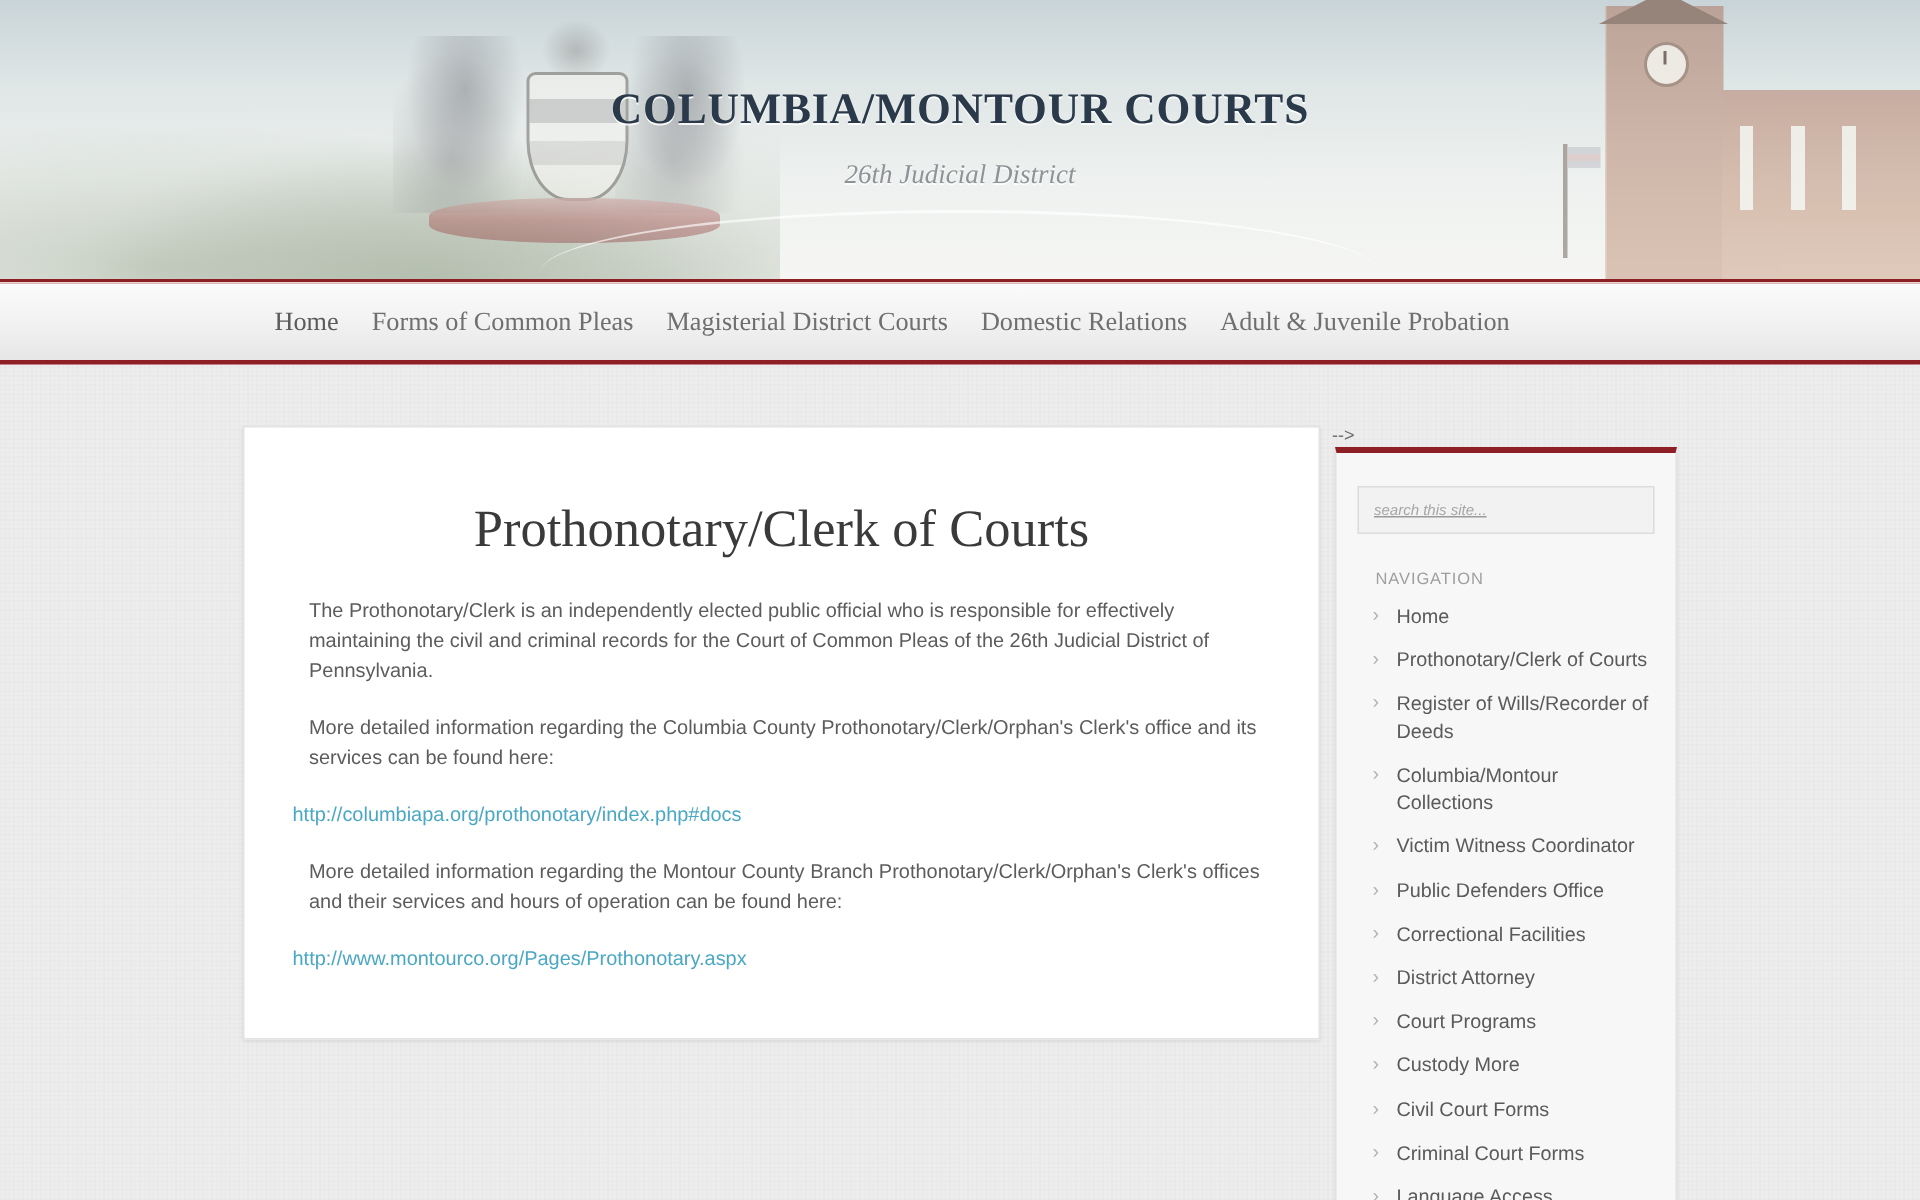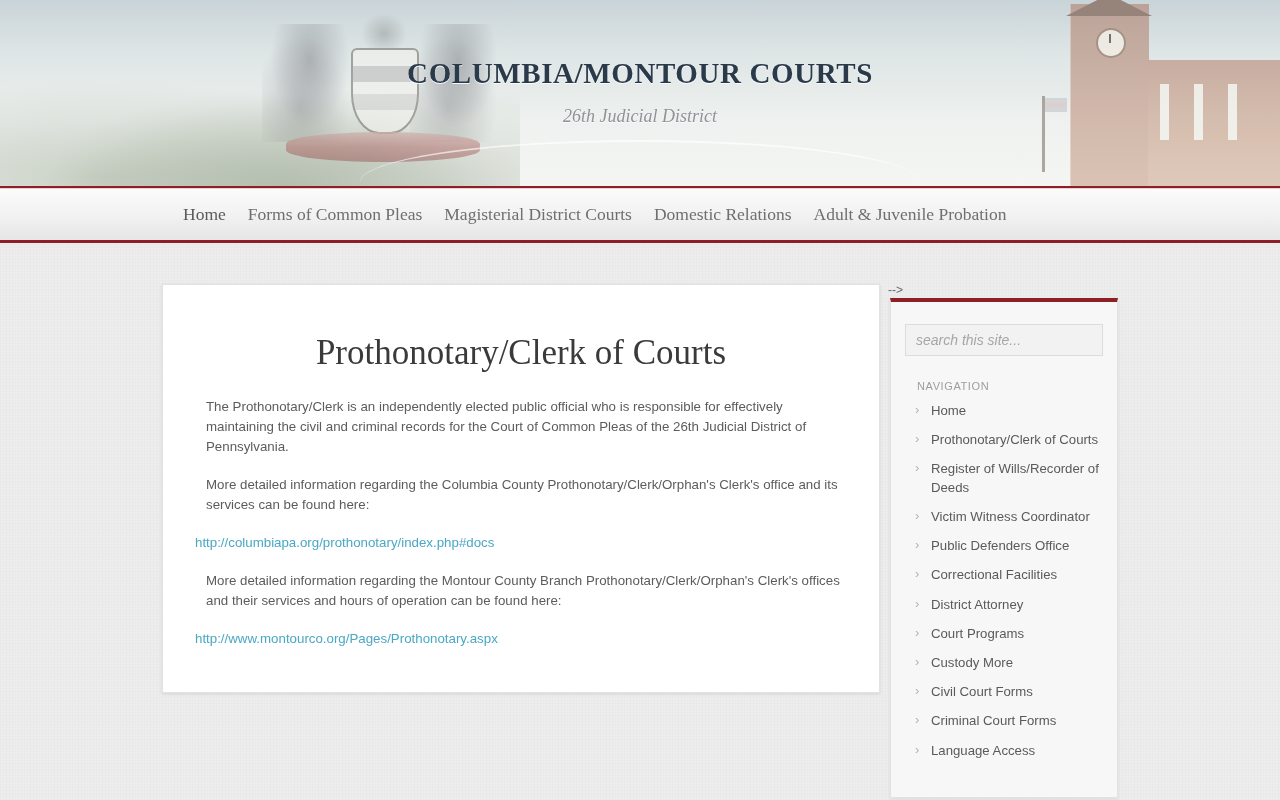--- a/index.html
+++ b/index.html
@@ -275,23 +275,24 @@
   }
   #search-input {
     width: 100%;
     box-sizing: border-box;
     height: 32px;
     padding: 0 10px;
     border: 1px solid #dcdcdc;
     background: #f2f2f2;
     color: #9a9a9a;
     font-style: italic;
-    font-size: 14px;
+    font-size: 10px;
     font-family: "Liberation Sans", sans-serif;
     outline: none;
+    text-decoration: underline;
   }
   #search-input::placeholder { color: #a6a6a6; font-style: italic; }
   .nav-heading {
     margin: 24px 0 10px 12px;
     font-size: 11px;
     letter-spacing: 0.6px;
     color: #9e9e9e;
   }
   #sidebar ul {
     list-style: none;
@@ -375,20 +376,21 @@
 
   <div id="sidebar">
     <input id="search-input" type="text" placeholder="search this site..." style="">
 
     <div class="nav-heading">NAVIGATION</div>
 
     <ul>
       <li>Home</li>
       <li>Prothonotary/Clerk of Courts</li>
       <li>Register of Wills/Recorder of Deeds</li>
+      <li>Columbia/Montour Collections</li>
       <li>Victim Witness Coordinator</li>
       <li>Public Defenders Office</li>
       <li>Correctional Facilities</li>
       <li>District Attorney</li>
       <li>Court Programs</li>
       <li>Custody More</li>
       <li>Civil Court Forms</li>
       <li>Criminal Court Forms</li>
       <li>Language Access</li>
 

